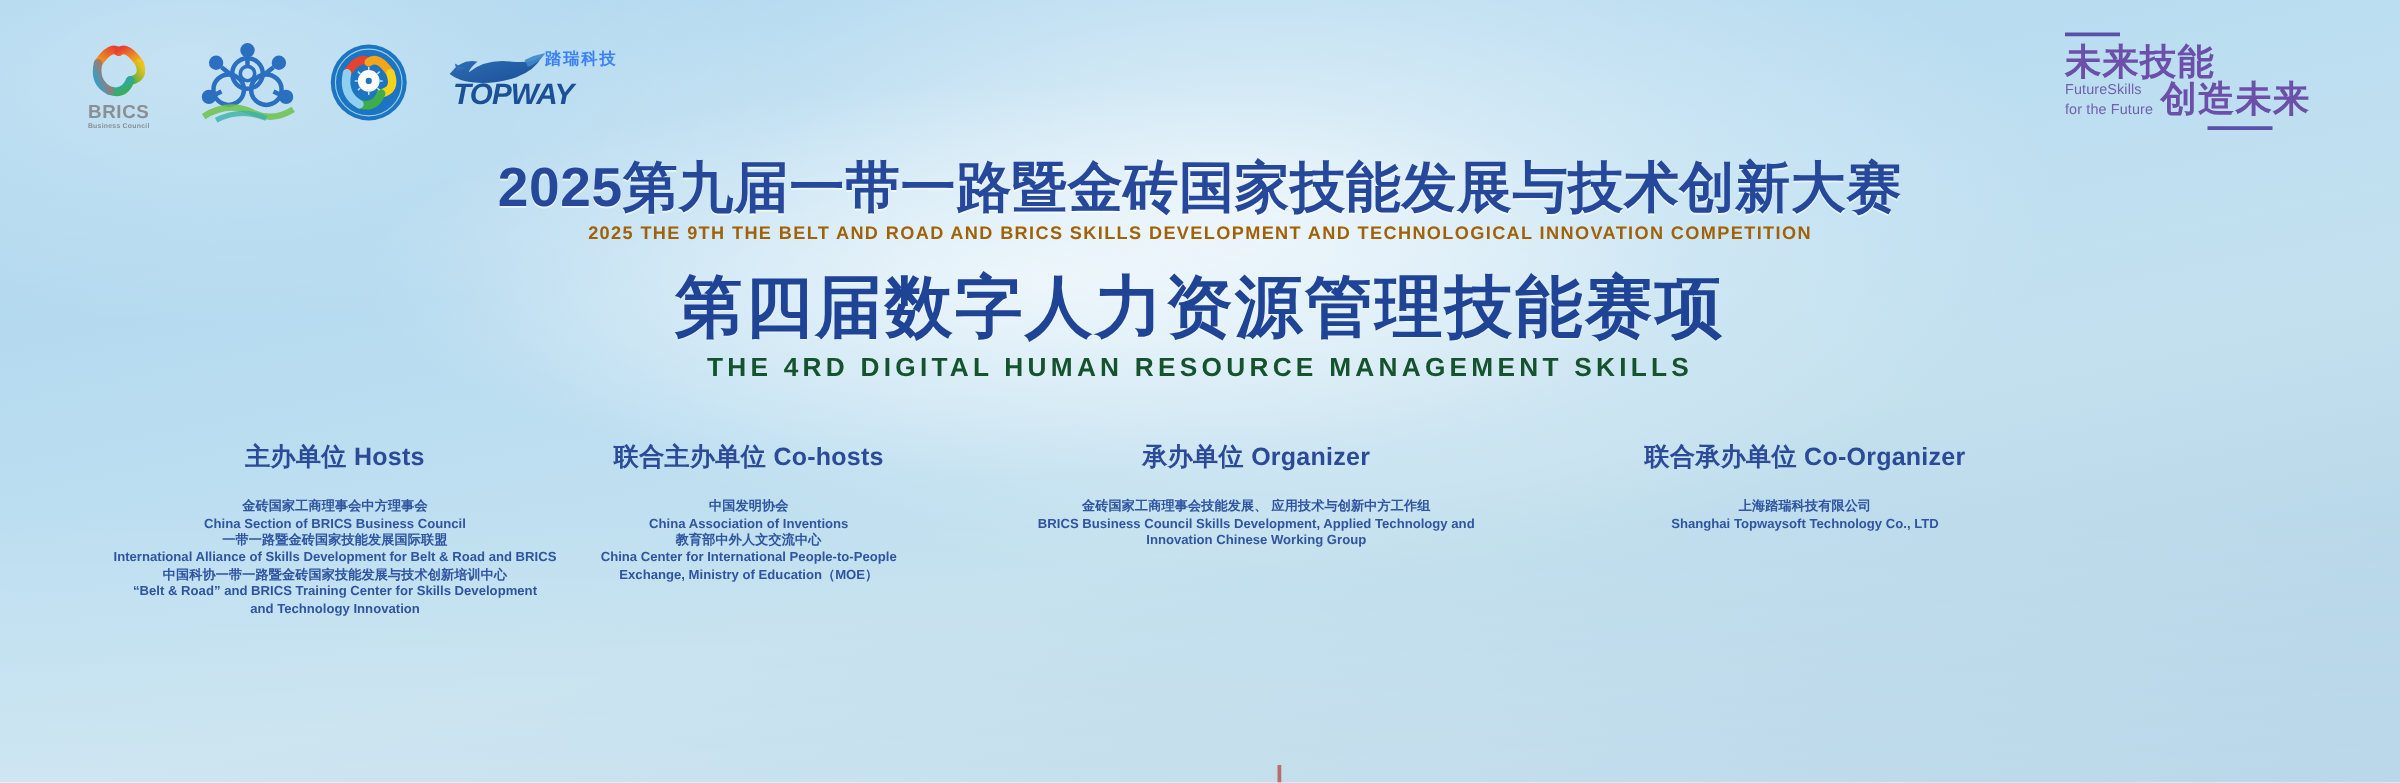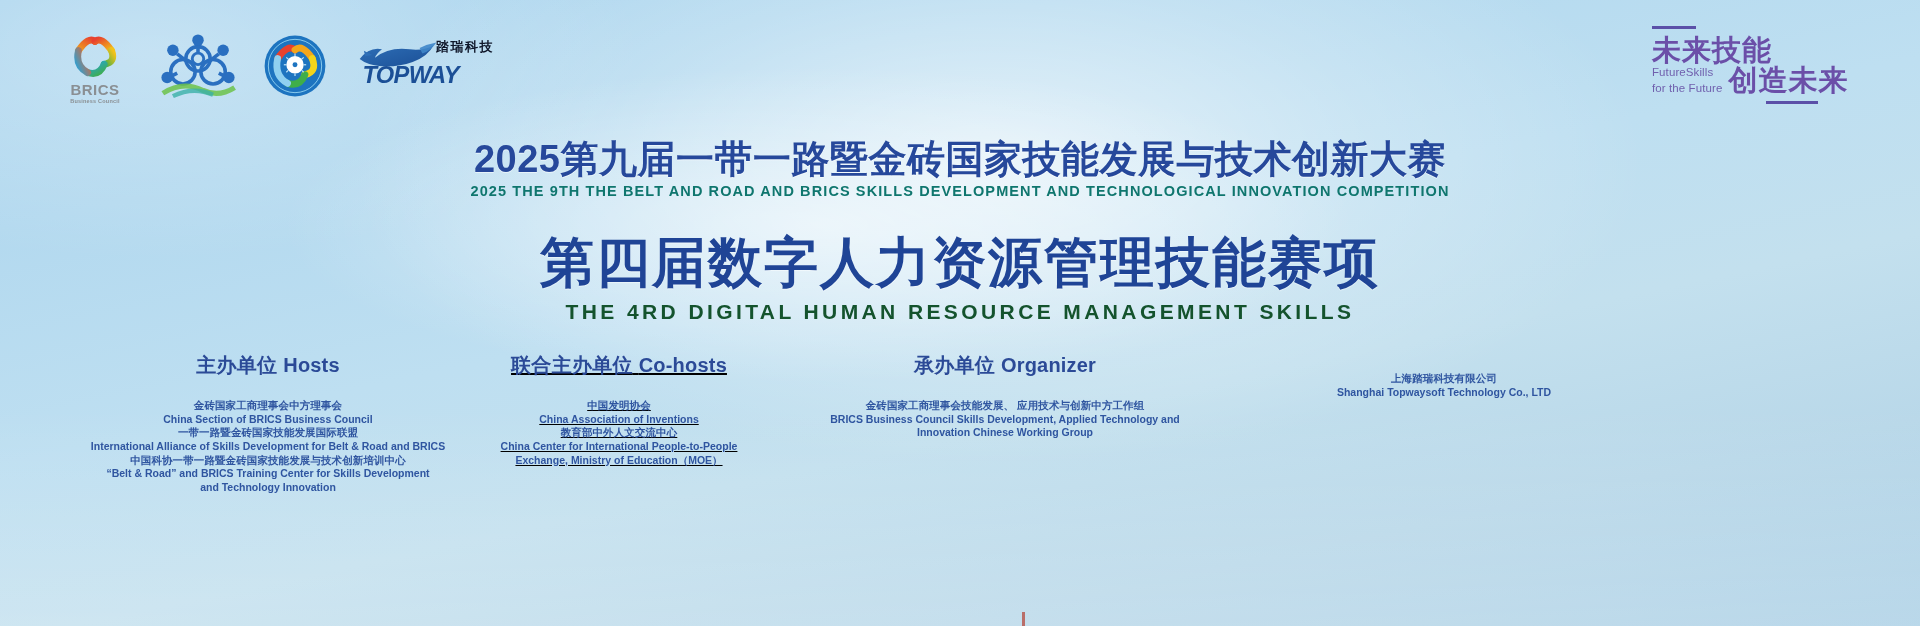--- a/index.html
+++ b/index.html
@@ -48,42 +48,42 @@
   .fs .rule-top { width:44px; height:3px; background:#5b50a8; margin-left:36px; margin-bottom:6px; }
   .fs .rule-bot { width:52px; height:3px; background:#5b50a8; margin-left:150px; margin-top:4px; }
   .fs-line1 { font-size:29px; font-weight:bold; color:#6b4fa8; letter-spacing:1px; line-height:1.05;
     margin-left:36px; }
   .fs-row { display:flex; align-items:flex-start; }
   .fs-en { font-size:11.5px; color:#7060ae; line-height:1.22; letter-spacing:0.1px; margin-left:36px; margin-bottom:2px;}
   .fs-line2 { font-size:29px; font-weight:bold; color:#6b4fa8; letter-spacing:1px; line-height:1.05; margin-left:6px;}
 
   
   .titles { position:absolute; left:0; right:0; top:128px; text-align:center; }
-  .t1-cn { font-size:38px; font-weight:bold; color:#26489b; letter-spacing:0.5px; line-height:1.06;
+  .t1-cn { font-size:44px; font-weight:bold; color:#26489b; letter-spacing:0.5px; line-height:1.06;
     font-family:"Liberation Sans Narrow","Liberation Sans",sans-serif;
-    text-shadow:0 1px 0 rgba(255,255,255,0.55);margin-top:11px; }
-  .t1-en { font-size:14.5px; font-weight:bold; color:#0f766e; letter-spacing:1.1px; margin-top:4px;
+    text-shadow:0 1px 0 rgba(255,255,255,0.55); }
+  .t1-en { font-size:14.5px; font-weight:bold; color:#a16207; letter-spacing:1.1px; margin-top:4px;
     font-family:"Liberation Sans Narrow","Liberation Sans",sans-serif; }
   .t2-cn { font-size:54px; font-weight:bold; color:#1f4496; letter-spacing:2px; line-height:1.1;
-    margin-top:34px; text-shadow:0 1px 1px rgba(255,255,255,0.5); }
+    margin-top:22px; text-shadow:0 1px 1px rgba(255,255,255,0.5); }
   .t2-en { font-size:21px; font-weight:bold; color:#14532d; letter-spacing:3.4px; margin-top:7px;
     font-family:"Liberation Sans Narrow","Liberation Sans",sans-serif; }
 
   
   .orgs { position:absolute; left:0; top:352px; width:1920px; height:190px; }
   .col { position:absolute; top:0;text-align:center; }
   .col-head { font-size:20px; font-weight:bold; color:#2b4a97; letter-spacing:0.3px; white-space:nowrap; }
   .col-head .en { letter-spacing:0.2px; }
   .col-body { margin-top:20px; }
   .col-body div { font-size:10.5px; font-weight:bold; color:#2f55a0; line-height:1.30; white-space:nowrap; }
   .col-body div.wrap { white-space:normal; }
   .col-body div.cn { letter-spacing:0.1px; }
 
   .c1 { left:68px; width:400px; }
-  .c2 { left:464px; width:310px;text-decoration:underline; }
+  .c2 { left:444px; width:310px; }
   .c3 { left:780px; width:450px; }
   .c3 .col-body div { white-space:normal; }
   .c4 { left:1234px; width:420px; }
 
   
   .mark { position:absolute; left:1022px; bottom:0; width:3px; height:14px; background:#b4483c; opacity:.75; }
 </style>
 </head>
 <body>
 
@@ -193,21 +193,21 @@
             <stop offset="0" stop-color="#2e6fb7"></stop>
               <stop offset="1" stop-color="#1b4f96"></stop>
           </linearGradient>
         </defs>
         <path d="M2 26 Q 16 8 34 12 Q 26 18 24 24 Q 44 8 74 12 Q 96 14 108 6
                  Q 100 22 78 30 Q 56 38 30 36 Q 12 34 2 26 Z" fill="url(#tw)"></path>
         <path d="M8 14 L20 20 L10 22 Z" fill="#2e6fb7"></path>
         <path d="M88 10 Q 100 4 112 2 Q 104 14 92 18 Z" fill="#3f86c9" opacity=".9"></path>
         <text x="6" y="60" font-family="Liberation Sans, sans-serif" font-size="34" font-weight="bold" font-style="italic" fill="#1b4f96" letter-spacing="-1">TOPWAY</text>
       </svg>
-      <div style="position:absolute; left:78px; top:-3px; font-size:13px; font-weight:bold; color:#0f172a; letter-spacing:1.5px;">踏瑞科技</div>
+      <div style="position:absolute; left:78px; top:-3px; font-size:13px; font-weight:bold; color:#3b82f6; letter-spacing:1.5px;">踏瑞科技</div>
     </div>
   </div>
 
   <div class="fs">
     <div class="rule-top"></div>
     <div class="fs-line1">未来技能</div>
     <div class="fs-row">
       <div>
         <div class="fs-en">FutureSkills</div>
         <div class="fs-en">for the Future</div>
@@ -262,20 +262,24 @@
         <span class="en"> Organizer</span>
       </div>
       <div class="col-body">
         <div class="cn wrap">金砖国家工商理事会技能发展、 应用技术与创新中方工作组</div>
         <div class="wrap">BRICS Business Council Skills Development, Applied Technology and</div>
         <div class="wrap">Innovation Chinese Working Group</div>
       </div>
     </div>
 
     <div class="col c4">
+      <div class="col-head">
+        <span>联合承办单位</span>
+        <span class="en"> Co-Organizer</span>
+      </div>
       <div class="col-body">
         <div class="cn">上海踏瑞科技有限公司</div>
         <div>Shanghai Topwaysoft Technology Co., LTD</div>
       </div>
     </div>
   </div>
 
   <div class="mark"></div>
 </div>
 

